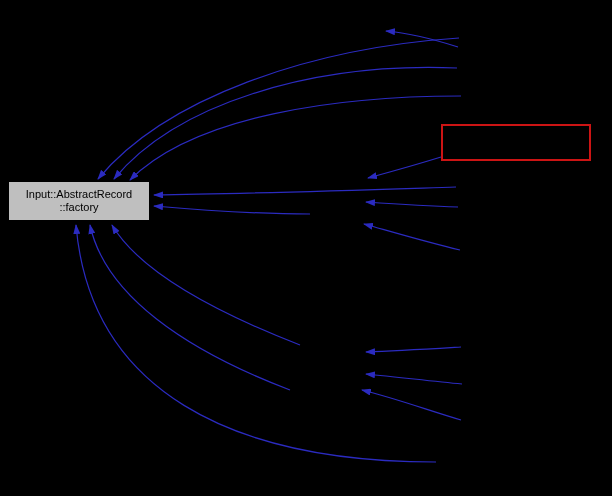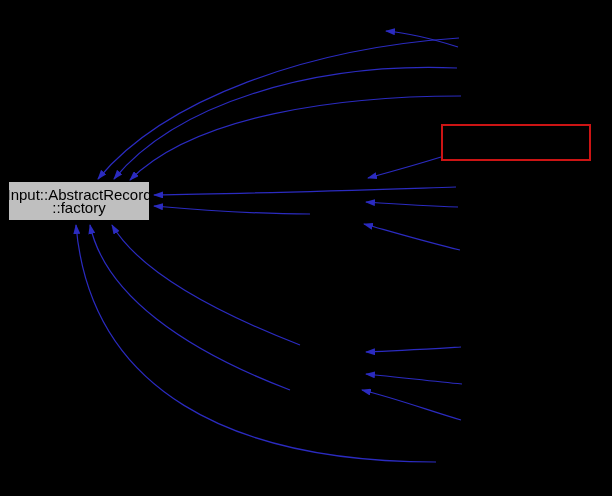--- a/index.html
+++ b/index.html
@@ -24,21 +24,21 @@
   .node {
     position: absolute;
     box-sizing: border-box;
   }
   .node.factory {
     display: flex;
     flex-direction: column;
     align-items: center;
     justify-content: center;
     text-align: center;
-    font-size: 15px;
+    font-size: 11px;
     line-height: 13px;
   }
   .node.highlight {
     background: transparent;
   }
 </style>
 </head>
 <body style="background: rgb(0, 0, 0);">
 
 <div class="stage" id="stage" style="background: rgb(0, 0, 0);">

